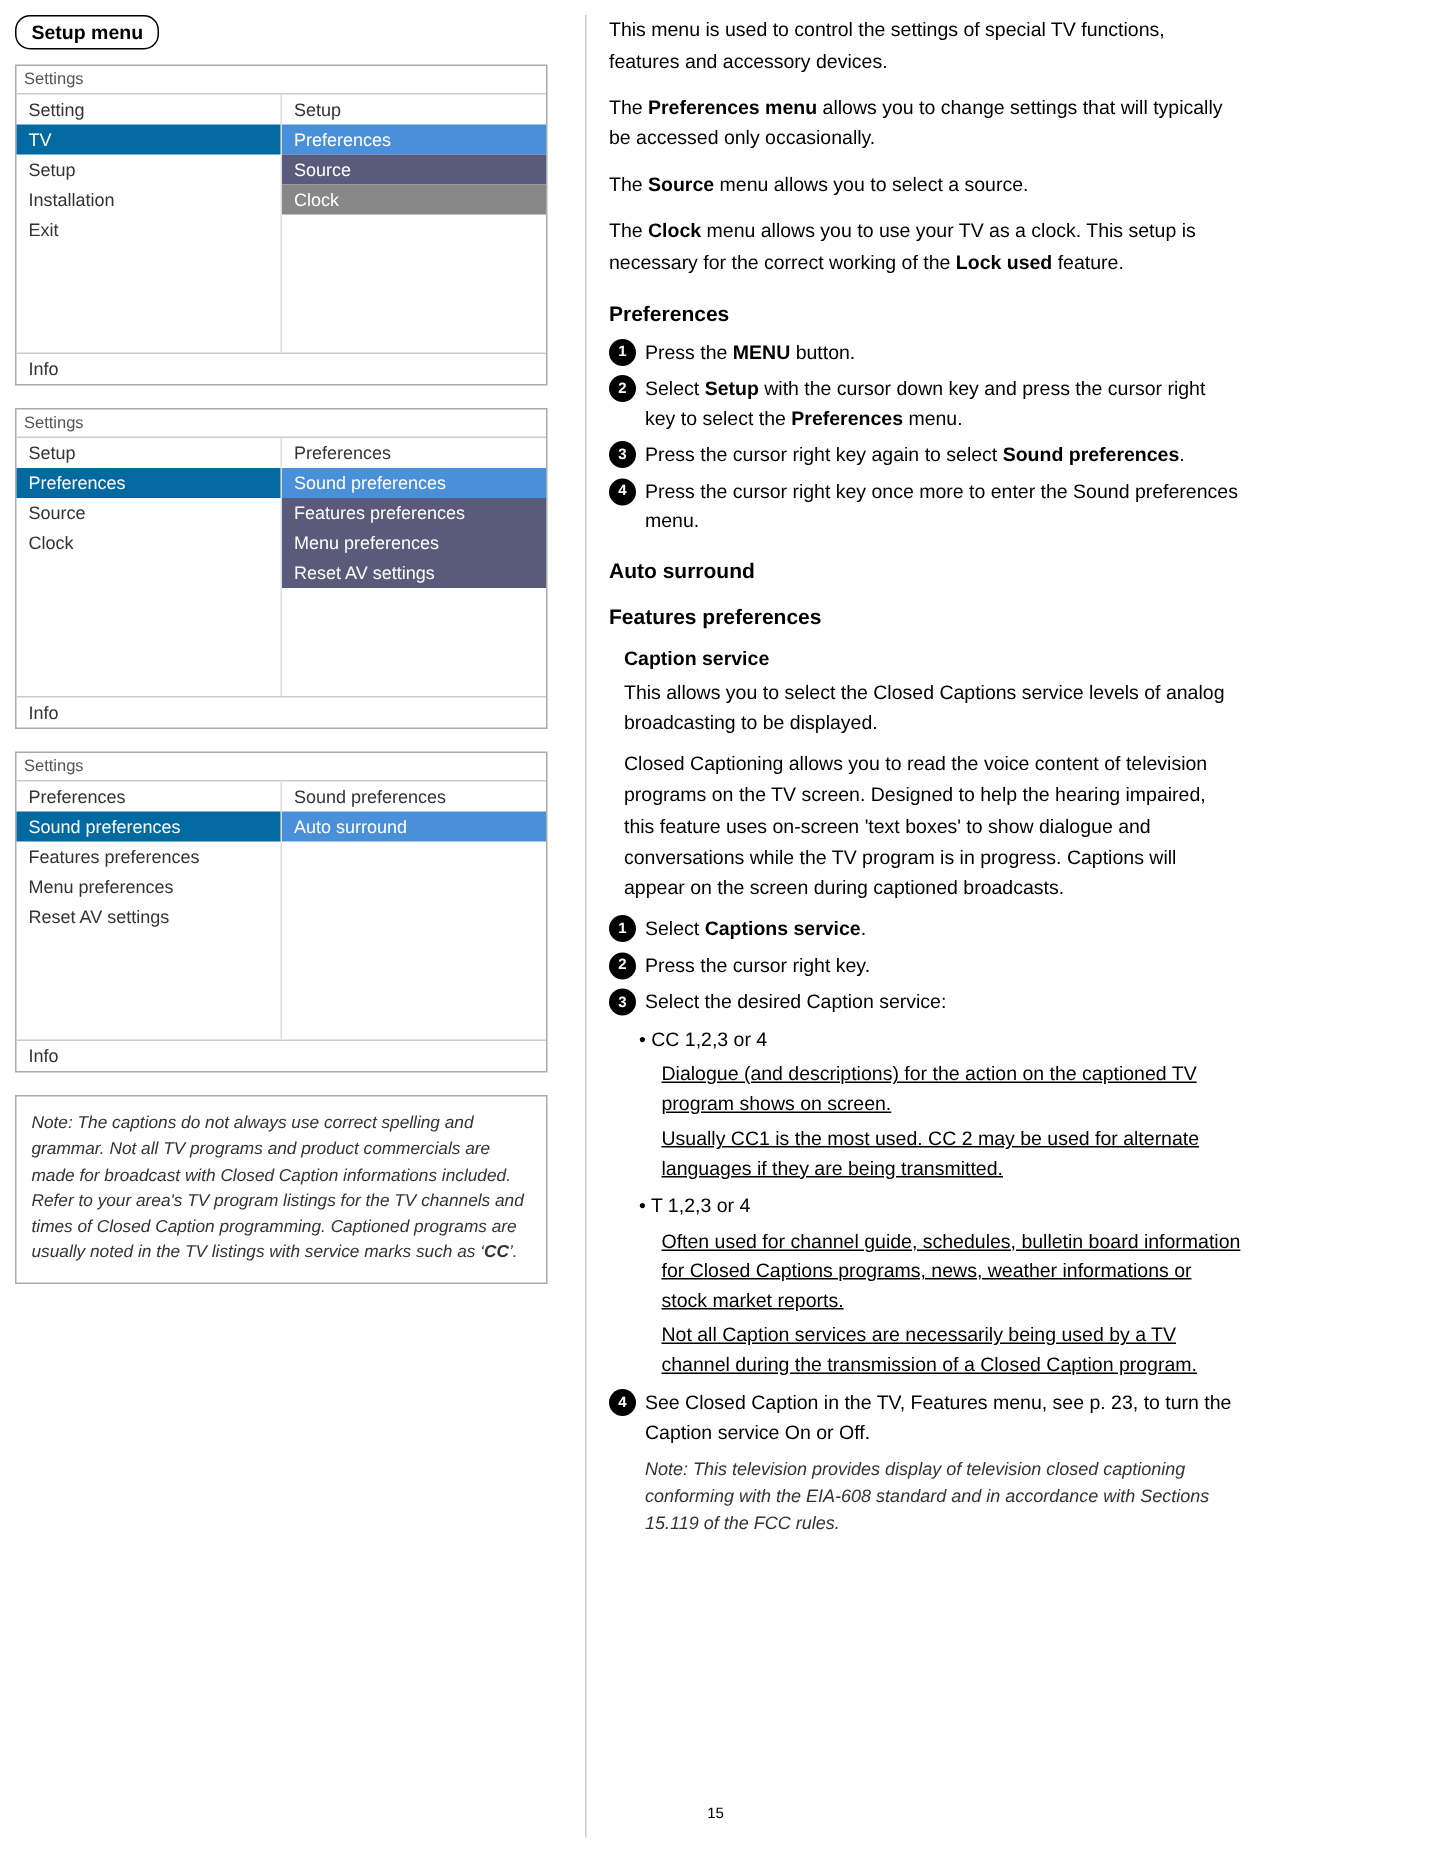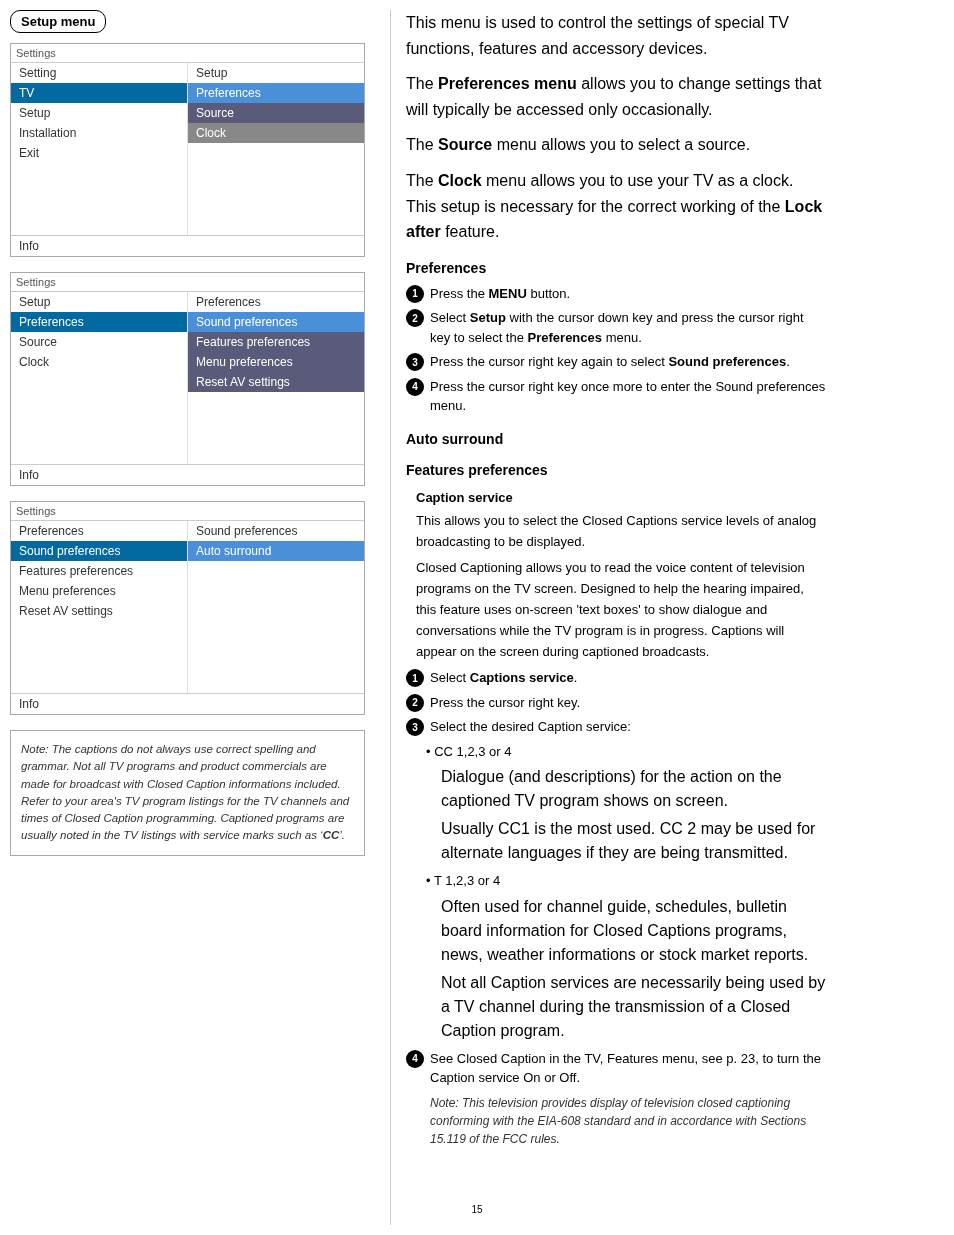--- a/index.html
+++ b/index.html
@@ -116,21 +116,21 @@
       font-size: 11.5px;
       font-style: italic;
       color: #333;
       line-height: 1.5;
       width: 355px;
       margin-top: 5px;
     }
 
     
     .intro-text {
-      font-size: 16px;
+      font-size: 13px;
       line-height: 1.6;
       margin-bottom: 10px;
     }
 
     .section-title {
       font-size: 14px;
       font-weight: bold;
       margin-top: 15px;
       margin-bottom: 8px;
     }
@@ -179,22 +179,23 @@
     }
 
     .bullet-item {
       font-size: 13px;
       line-height: 1.5;
       margin-bottom: 4px;
     }
 
     .bullet-item.sub {
       padding-left: 15px;
-      font-size: 16px;
-      line-height: 1.5;
+      font-size: 13px;
+      line-height: 1.5;
+      text-decoration: underline;
     }
 
     .italic-note {
       font-style: italic;
       font-size: 12px;
       line-height: 1.5;
       color: #333;
     }
 
     .page-number {
@@ -315,21 +316,21 @@
       </span>
     </div>
 
   </div>
 
   <div class="right-col">
 
     <p class="intro-text">This menu is used to control the settings of special TV functions, features and accessory devices.</p>
     <p class="intro-text">The <strong>Preferences menu</strong> allows you to change settings that will typically be accessed only occasionally.</p>
     <p class="intro-text">The <strong>Source</strong> menu allows you to select a source.</p>
-    <p class="intro-text">The <strong>Clock</strong> menu allows you to use your TV as a clock. This setup is necessary for the correct working of the <strong>Lock after</strong> feature.</p>
+    <p class="intro-text">The <strong>Clock</strong> menu allows you to use your TV as a clock. This setup is necessary for the correct working of the <strong>Lock used</strong> feature.</p>
 
     <div class="section-title">Preferences</div>
 
     <div class="numbered-item">
       <span class="num-circle">1</span>
       <span>Press the <strong>MENU</strong> button.</span>
     </div>
     <div class="numbered-item">
       <span class="num-circle">2</span>
       <span>Select <strong>Setup</strong> with the cursor down key and press the cursor right key to select the <strong>Preferences</strong> menu.</span>

